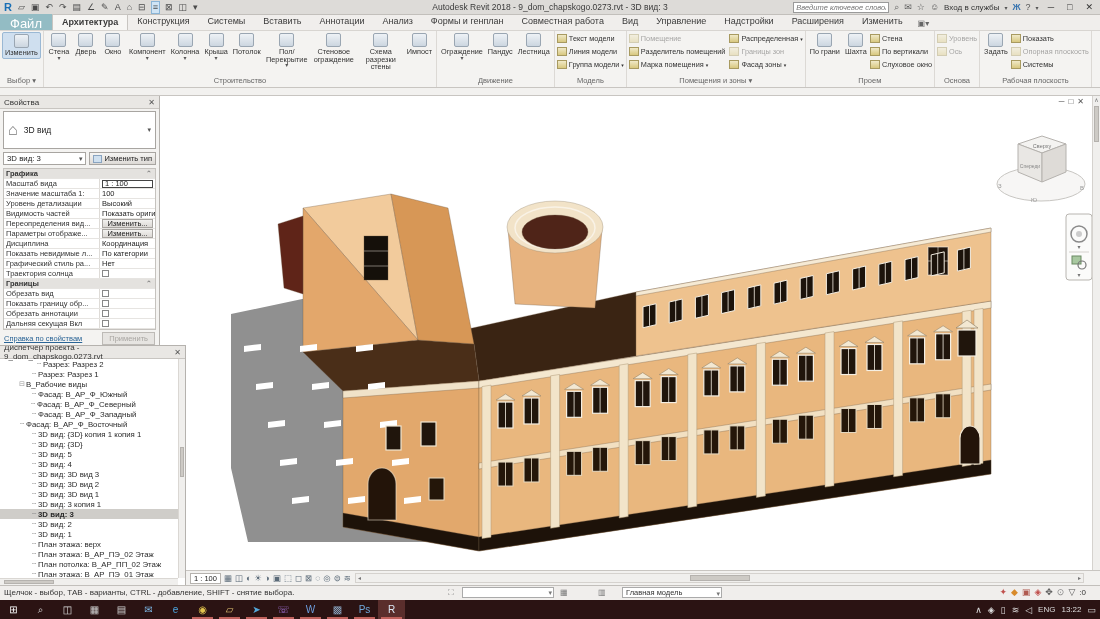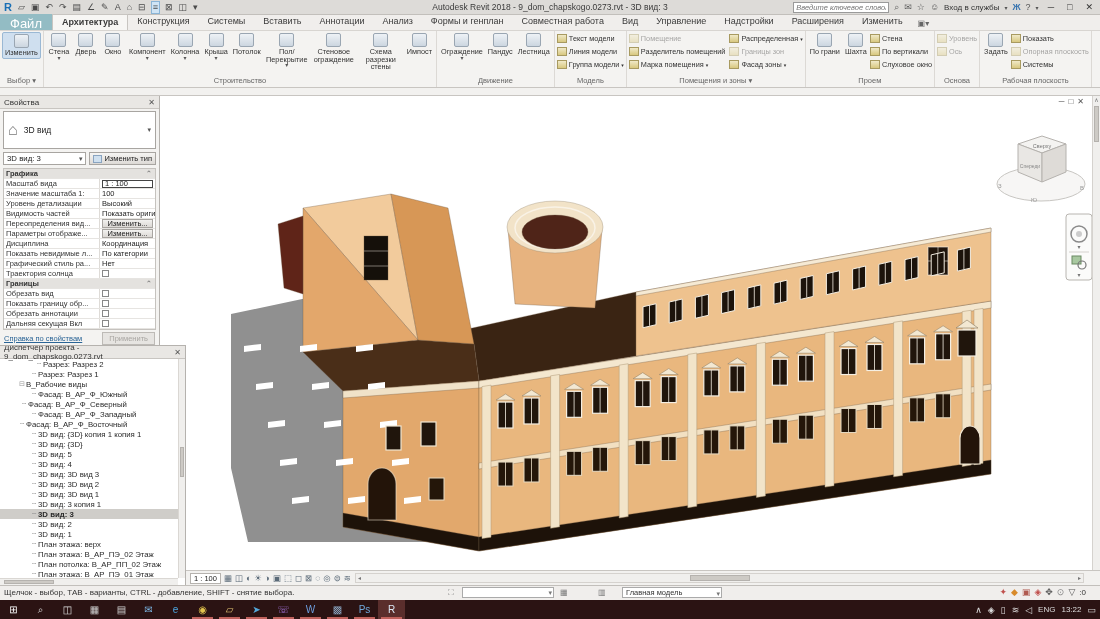--- a/index.html
+++ b/index.html
@@ -494,21 +494,21 @@
           <span>Разрез: Разрез 1</span>
         </div>
         <div class="trow" style="padding-left: 18px;">
           <span class="tw">⊟</span>
           <span>В_Рабочие виды</span>
         </div>
         <div class="trow" style="padding-left: 30px;">
           <span class="tw">┄</span>
           <span>Фасад: В_АР_Ф_Южный</span>
         </div>
-        <div class="trow" style="padding-left: 20px;">
+        <div class="trow" style="padding-left: 29px;">
           <span class="tw">┄</span>
           <span>Фасад: В_АР_Ф_Северный</span>
         </div>
         <div class="trow" style="padding-left: 30px;">
           <span class="tw">┄</span>
           <span>Фасад: В_АР_Ф_Западный</span>
         </div>
         <div class="trow" style="padding-left: 18px;">
           <span class="tw">┄</span>
           <span>Фасад: В_АР_Ф_Восточный</span>

